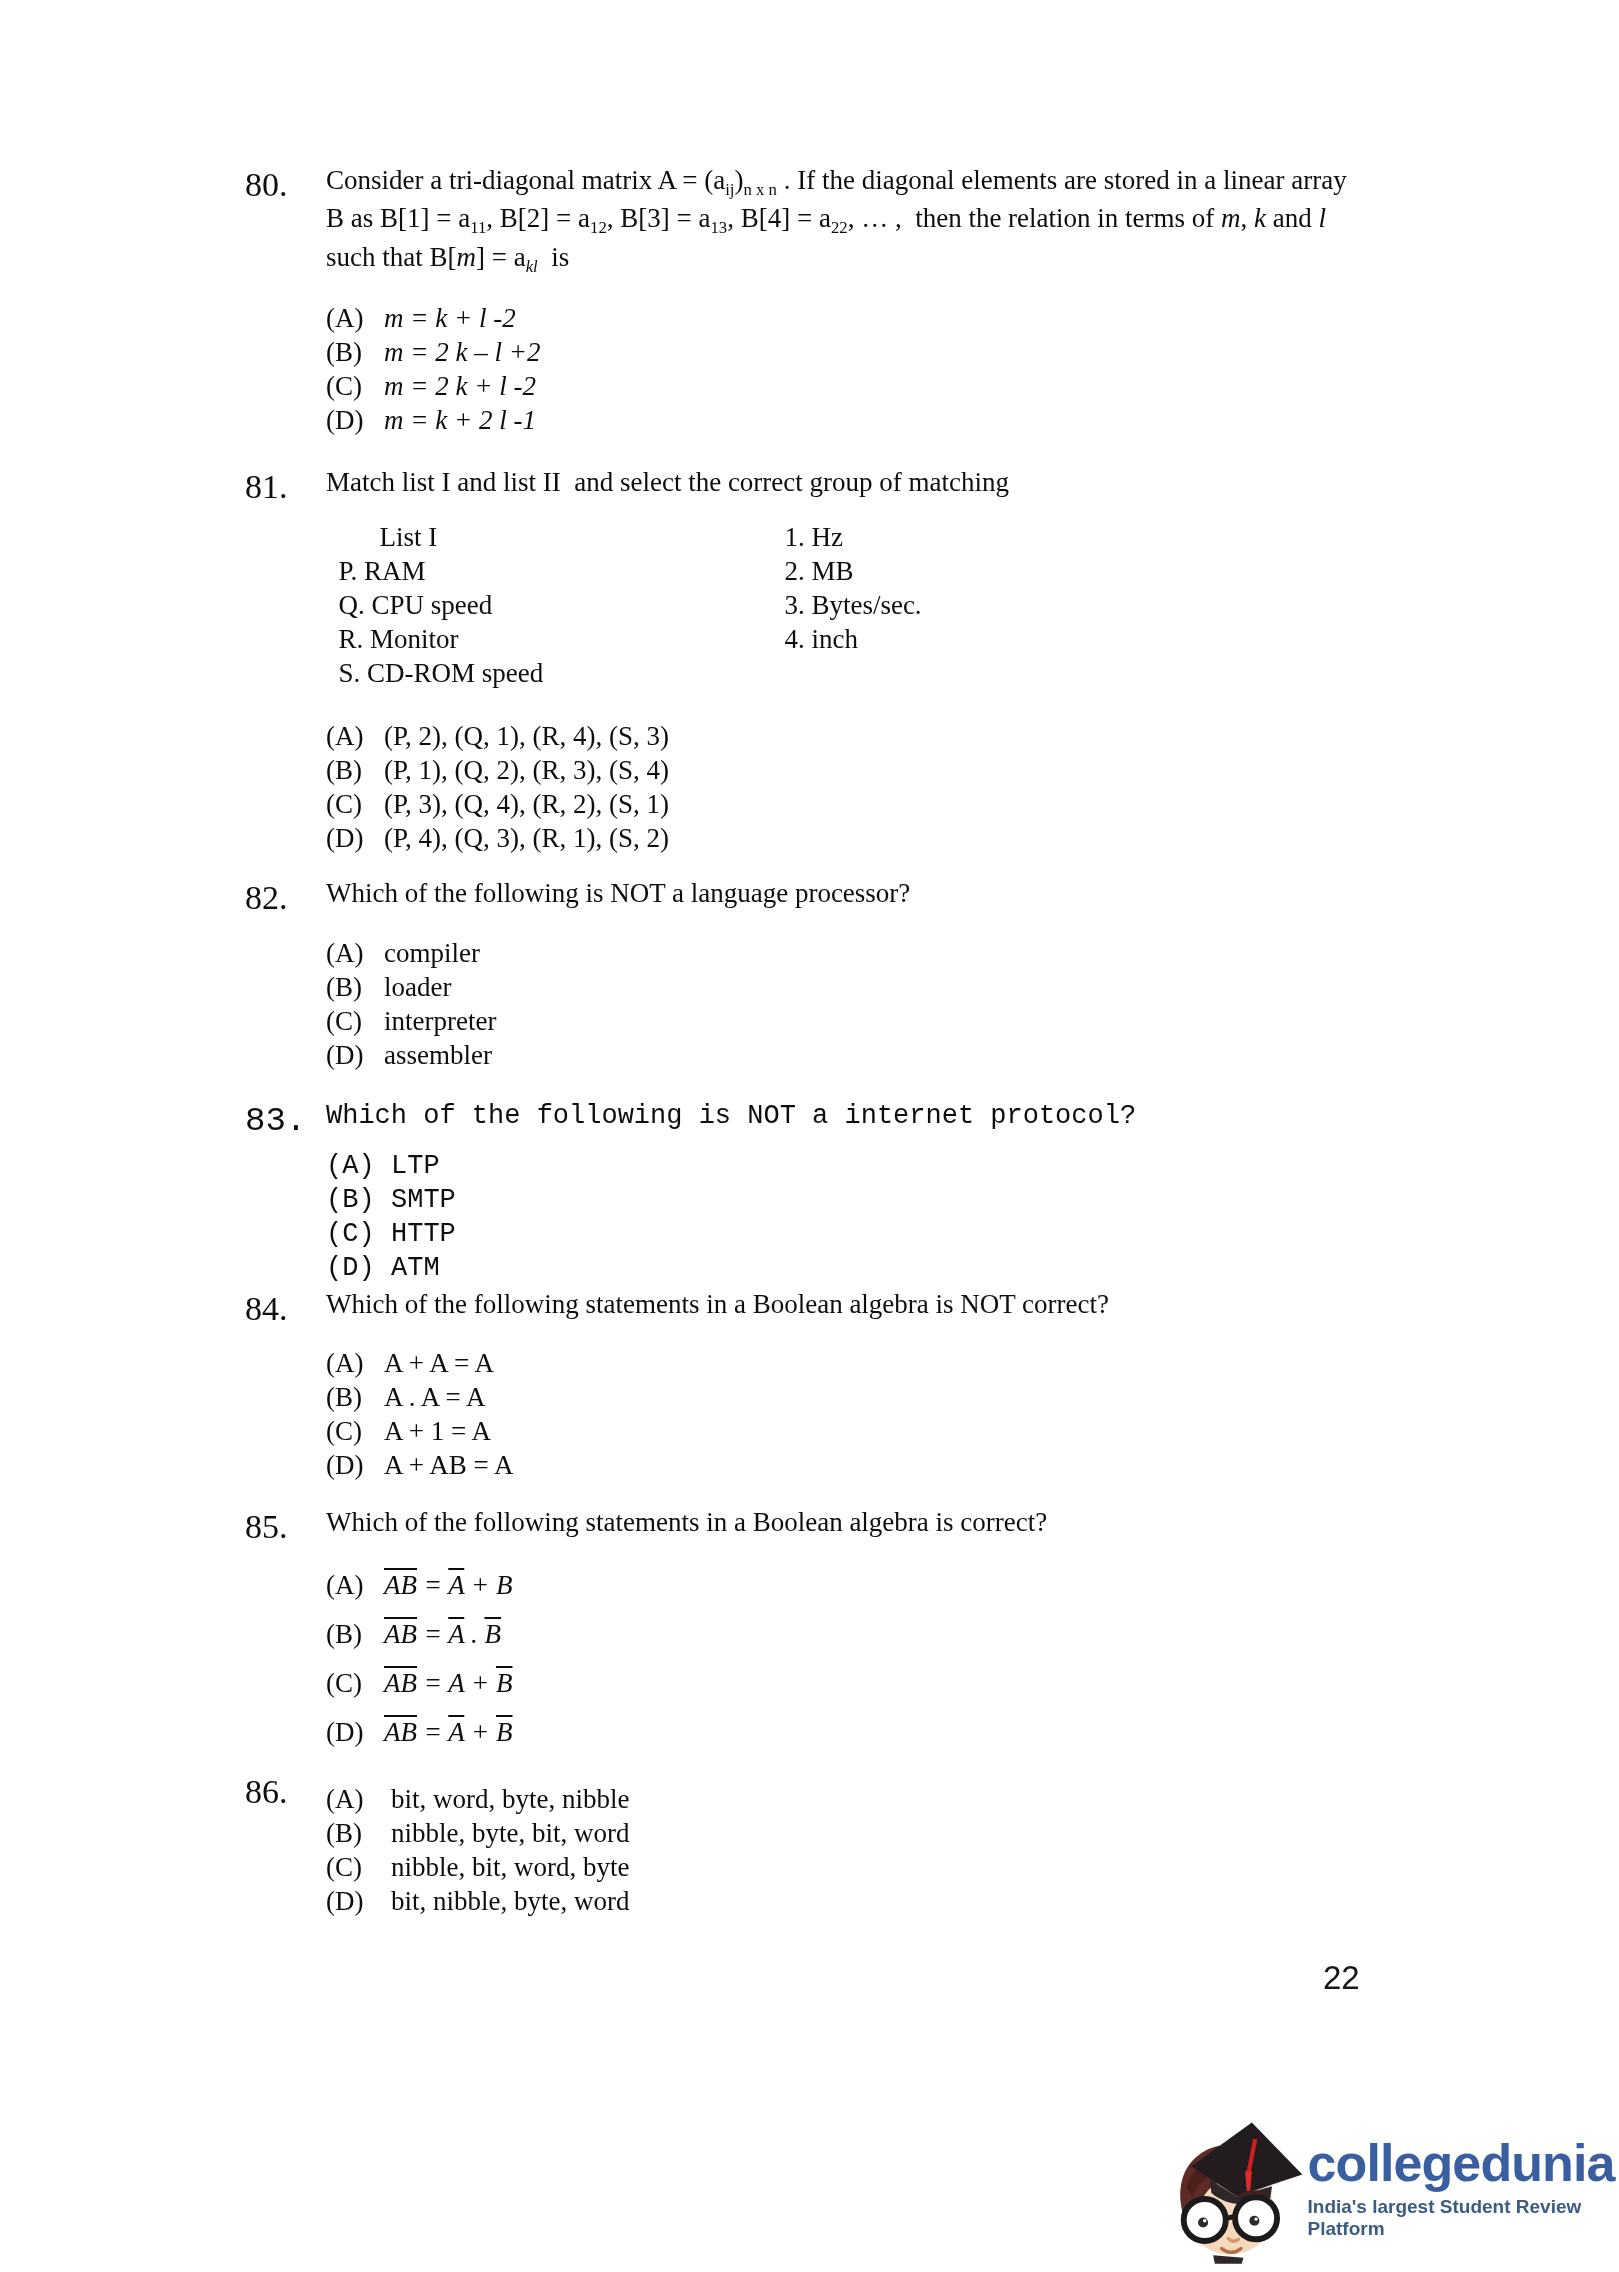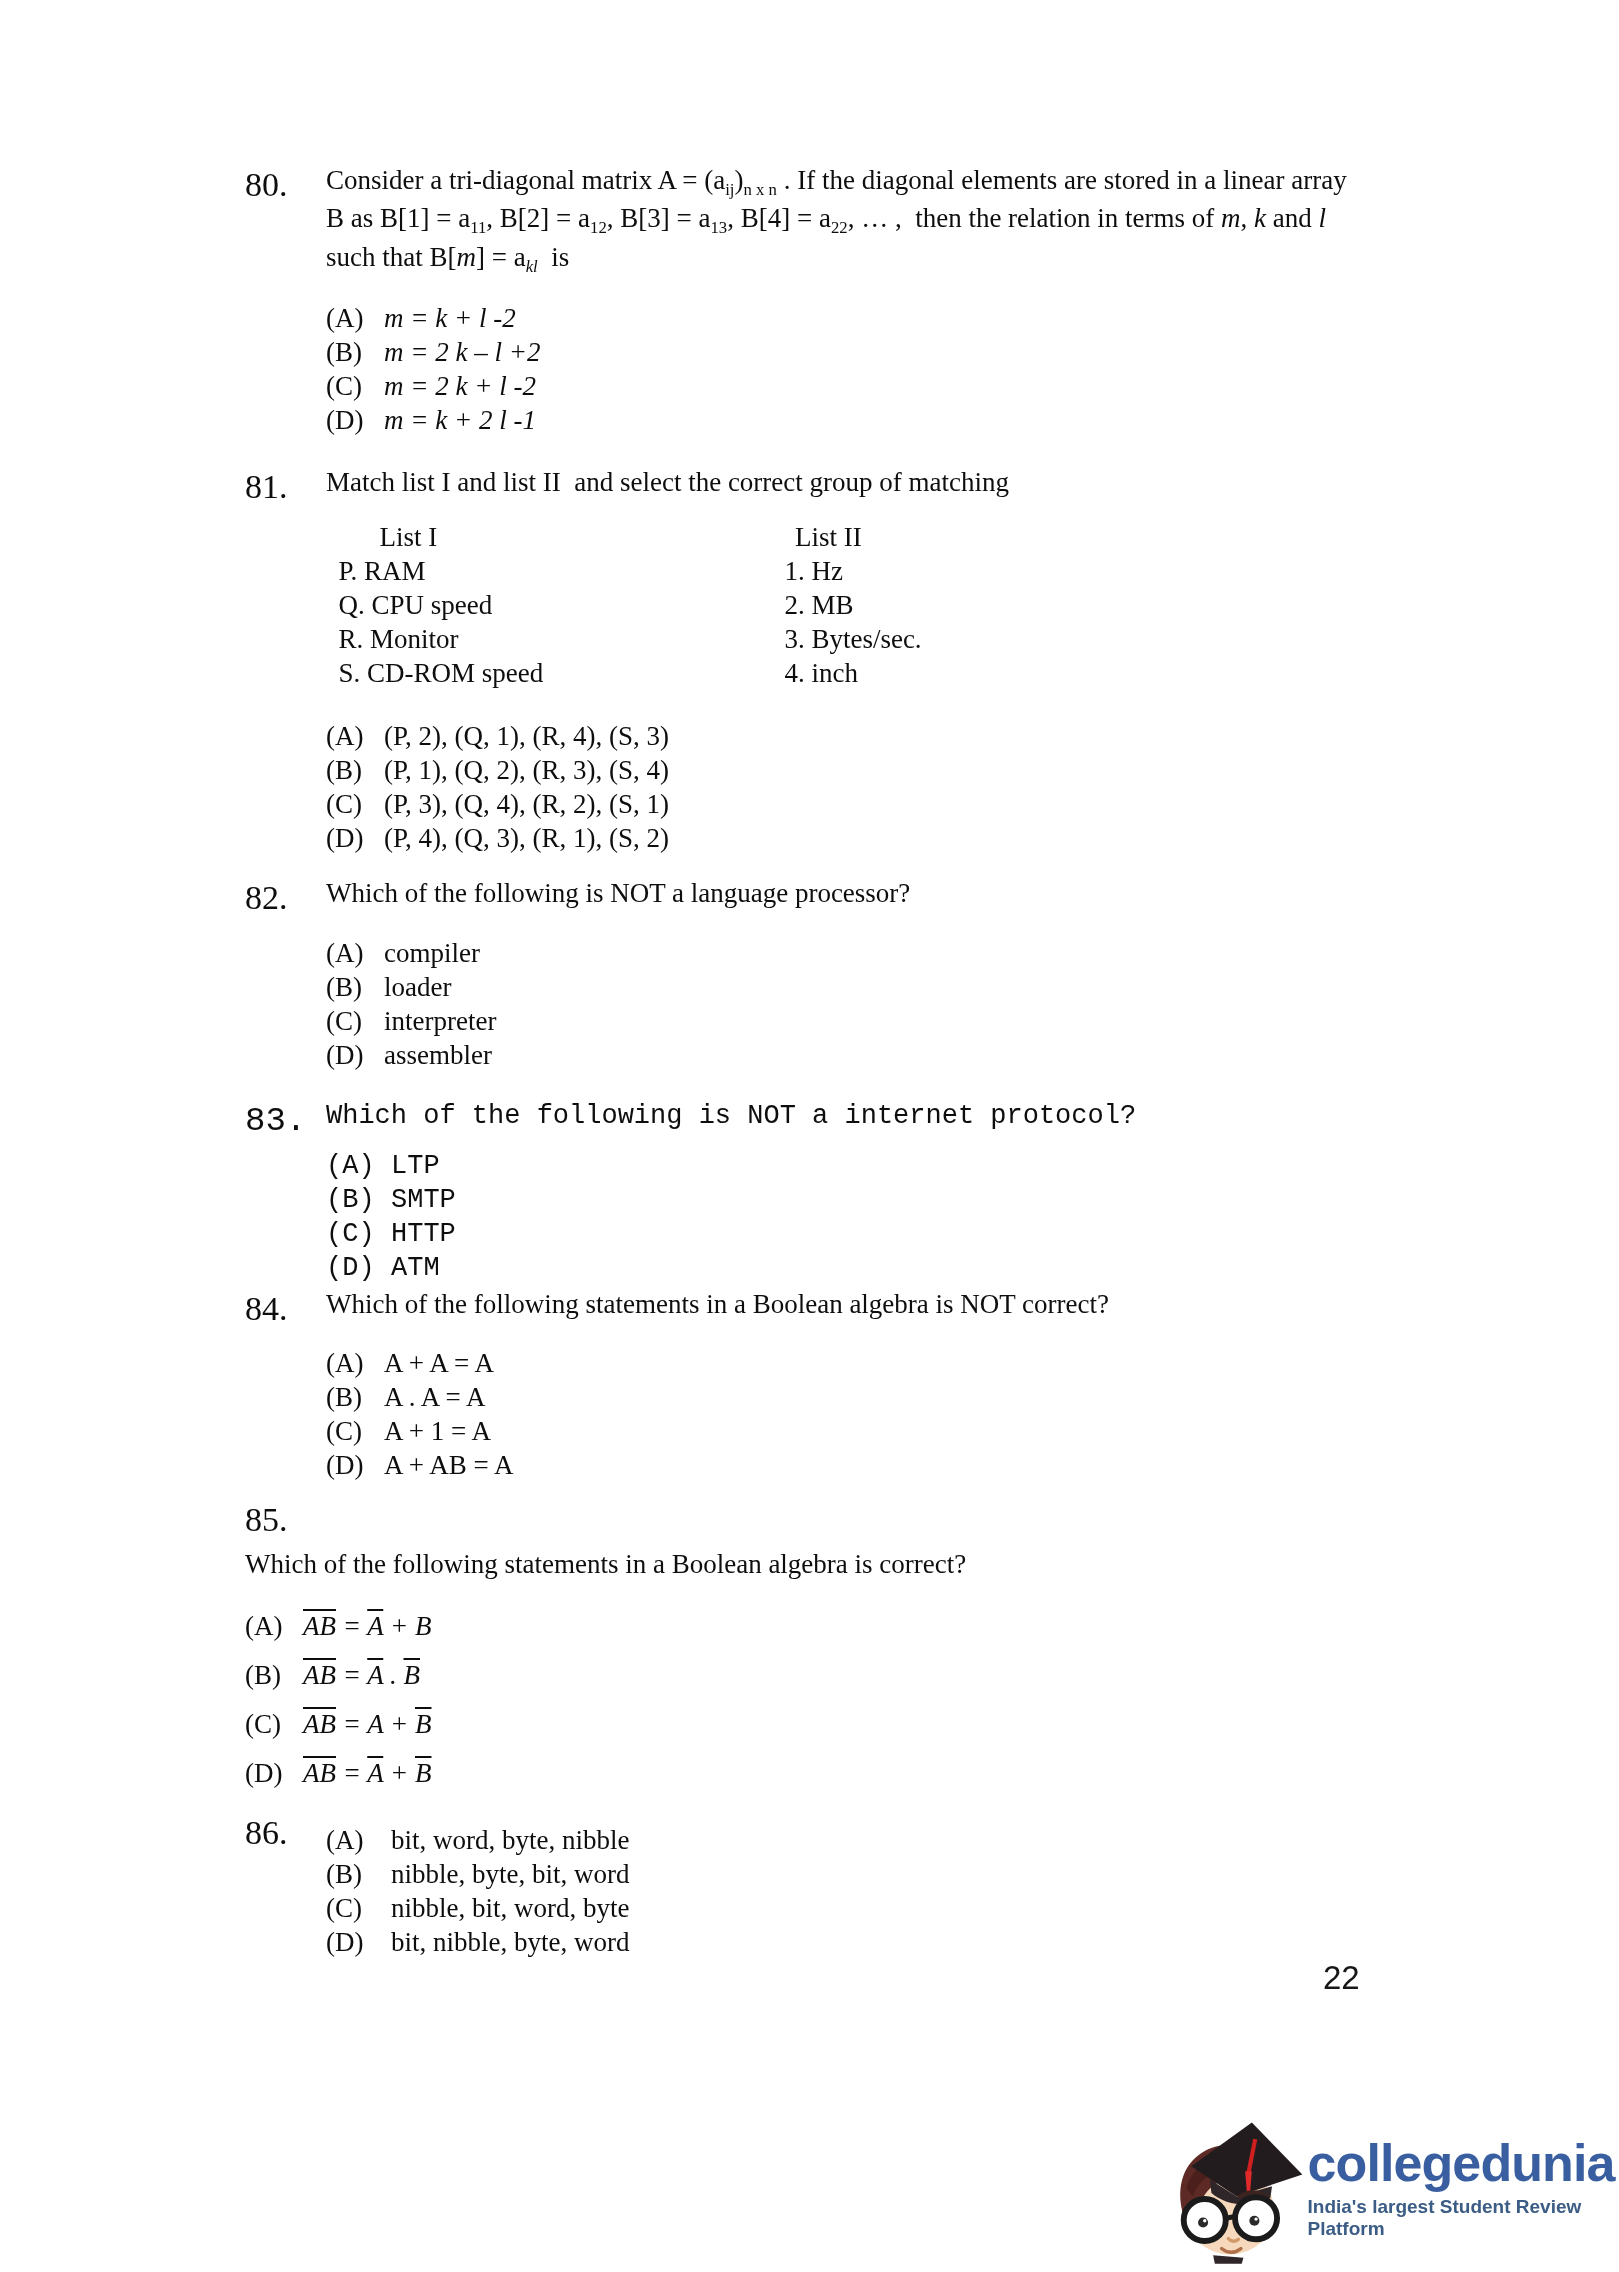--- a/index.html
+++ b/index.html
@@ -41,21 +41,21 @@
   #q81 { margin-top:25.6px; }
   #q81 .match-lists { margin-top:19px; }
   #q81 .options { margin-top:29px; }
   #q82 { margin-top:19.4px; }
   #q82 .options { margin-top:23px; }
   #q83 { margin-top:25px;font-family:Liberation Mono, monospace; }
   #q83 .options { margin-top:14px; }
   #q83 .opt-letter { width:65px; }
   #q84 { }
   #q84 .options { margin-top:23px; }
-  #q85 { margin-top:14px;flex-direction:column; }
+  #q85 { margin-top:21px; }
   #q85 .options { margin-top:26.5px; }
   #q85 .option { margin-bottom:15px; }
   #q86 { margin-top:3.5px; }
   #q86 .options { margin-top:14px; }
   #q86 .opt-letter { width:65px; }
 
   .page-number {
     position:absolute;
     top:1959px; left:1323px;
     font-family:"Liberation Sans",sans-serif;
@@ -123,21 +123,20 @@
       <div class="q-text">Match list I and list II  and select the correct group of matching</div>
       <div class="match-lists">
         <div class="list-col1">
           <div class="list-header">List I</div>
           <div class="list-item">P.  RAM</div>
           <div class="list-item">Q.  CPU  speed</div>
           <div class="list-item">R.  Monitor</div>
           <div class="list-item">S.   CD-ROM speed</div>
         </div>
         <div class="list-col2">
-          <div class="list-header">List II</div>
           <div class="list-item">1. Hz</div>
           <div class="list-item">2. MB</div>
           <div class="list-item">3. Bytes/sec.</div>
           <div class="list-item">4. inch</div>
         </div>
       </div>
       <div class="options">
         <div class="option">
             <span class="opt-letter">(A)</span>
             <span class="opt-text">(P, 2), (Q, 1), (R, 4), (S, 3)</span>

